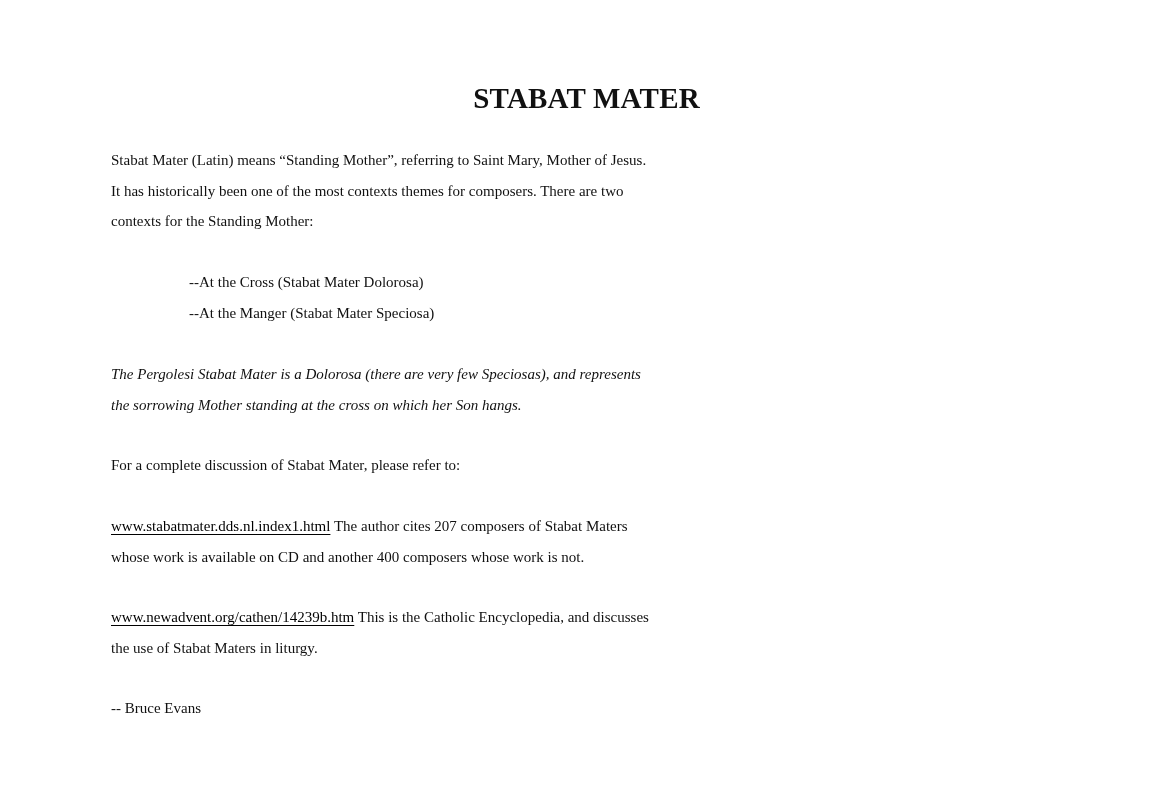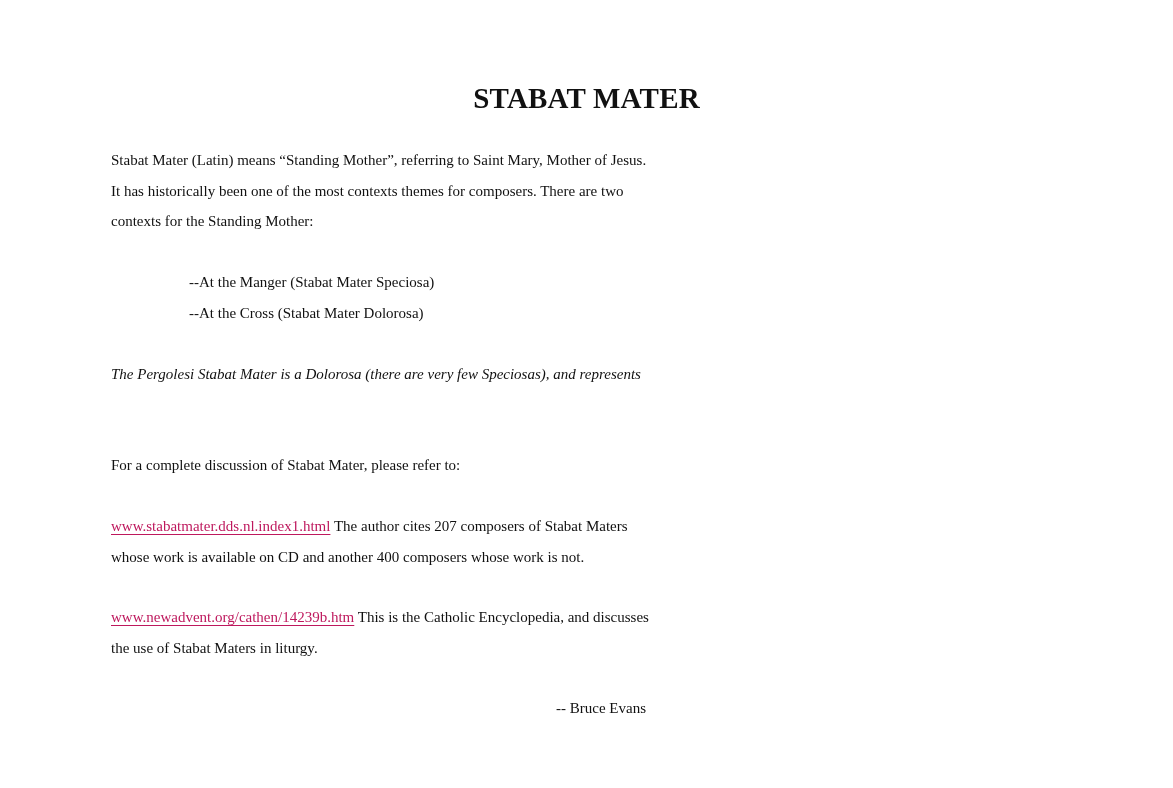--- a/index.html
+++ b/index.html
@@ -42,59 +42,60 @@
       margin: 0;
       white-space: nowrap;
     }
     .indent {
       left: 189px;
     }
     .line {
       display: block;
     }
     a.link {
-      color: #be185d;
+      color: #000000;
       text-decoration: underline;
       text-decoration-thickness: 1px;
       text-underline-offset: 3px;
     }
   </style>
 </head>
 <body>
 
 <div class="page">
 
   <div class="title">STABAT MATER</div>
 
   <p class="para" style="top:145px;">
     <span class="line">Stabat Mater (Latin) means “Standing Mother”, referring to Saint Mary, Mother of Jesus.</span>
     <span class="line">It has historically been one of the most contexts themes for composers.  There are two</span>
     <span class="line">contexts for the Standing Mother:</span>
   </p>
 
   <p class="para indent" style="top:267px;">
+    <span class="line">--At the Cross (Stabat Mater Dolorosa)</span>
     <span class="line">--At the Manger (Stabat Mater Speciosa)</span>
-    <span class="line">--At the Cross (Stabat Mater Dolorosa)</span>
   </p>
 
   <p class="para" style="top:359px;font-style:italic;">
     <span class="line">The Pergolesi Stabat Mater is a Dolorosa (there are very few Speciosas), and represents</span>
+    <span class="line">the sorrowing Mother standing at the cross on which her Son hangs.</span>
   </p>
 
   <p class="para" style="top:450px;">
     <span class="line">For a complete discussion of Stabat Mater, please refer to:</span>
   </p>
 
   <p class="para" style="top:511px;">
     <span class="line"><a class="link" href="#">www.stabatmater.dds.nl.index1.html</a><span> The author cites 207 composers of Stabat Maters</span></span>
     <span class="line">whose work is available on CD and another 400 composers whose work is not.</span>
   </p>
 
   <p class="para" style="top:602px;">
     <span class="line"><a class="link" href="#">www.newadvent.org/cathen/14239b.htm</a><span> This is the Catholic Encyclopedia, and discusses</span></span>
     <span class="line">the use of Stabat Maters in liturgy.</span>
   </p>
 
-  <p class="para" style="top:693px;text-align:center;">
+  <p class="para" style="top:693px;">
     <span class="line">-- Bruce Evans</span>
   </p>
 
 </div>
 
 </body></html>

